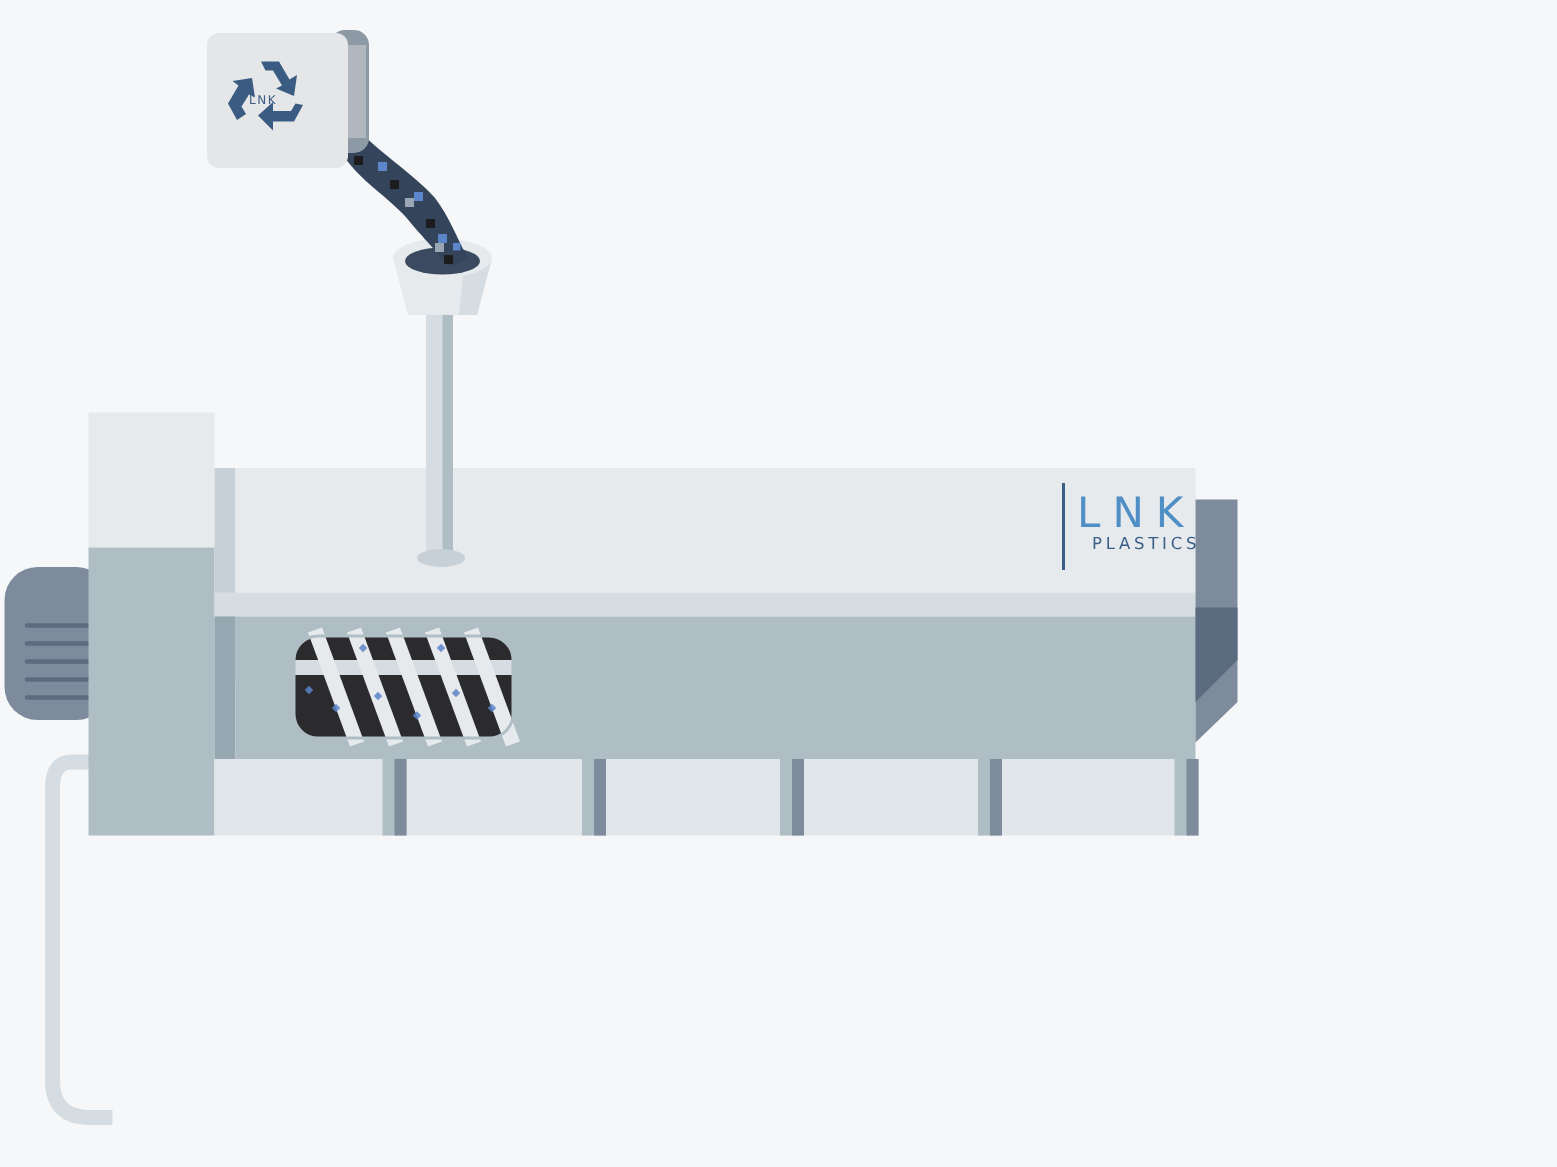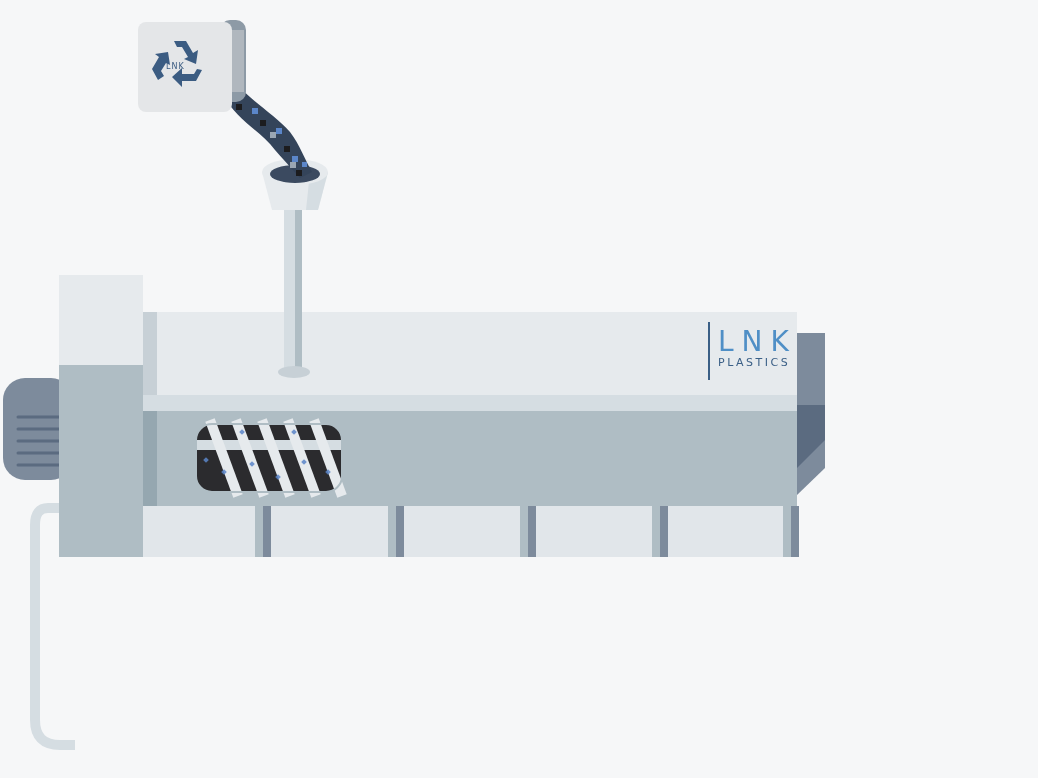--- a/index.html
+++ b/index.html
@@ -1,20 +1,20 @@
 <!DOCTYPE html>
 <html><head>
 <meta charset="utf-8">
 <style>
   html, body { margin: 0; padding: 0; }
   body { width: 1038px; height: 778px; background: #f6f7f8; overflow: hidden; position: relative; font-family: "DejaVu Sans", sans-serif; }
   .scene { position: absolute; left: 0; top: 0; width: 1038px; height: 778px; }
   .logo-text { position: absolute; left: 718px; top: 328px; color: #4f8fc6; font-family: "DejaVu Sans", sans-serif; }
   .logo-text .big { font-size: 28px; letter-spacing: 8px; line-height: 28px; font-weight: normal; }
-  .logo-text .small { font-size: 11px; letter-spacing: 2.5px; color: #3a5f86; line-height: 14px; }
+  .logo-text .small { font-size: 11px; letter-spacing: 2.5px; color: #3a5f86; line-height: 14px; margin-left: 10px; }
   .logo-bar { position: absolute; left: 708px; top: 322px; width: 2px; height: 58px; background: #3a5f86; }
   .bag-label { position: absolute; left: 166px; top: 62px; font-size: 8px; color: #3b5c82; letter-spacing: 1px; font-family: "DejaVu Sans", sans-serif; }
 </style>
 </head>
 <body>
 
 <div class="scene">
 <svg width="1038" height="778" viewBox="0 0 1038 778" xmlns="http://www.w3.org/2000/svg">
 
   <g>

